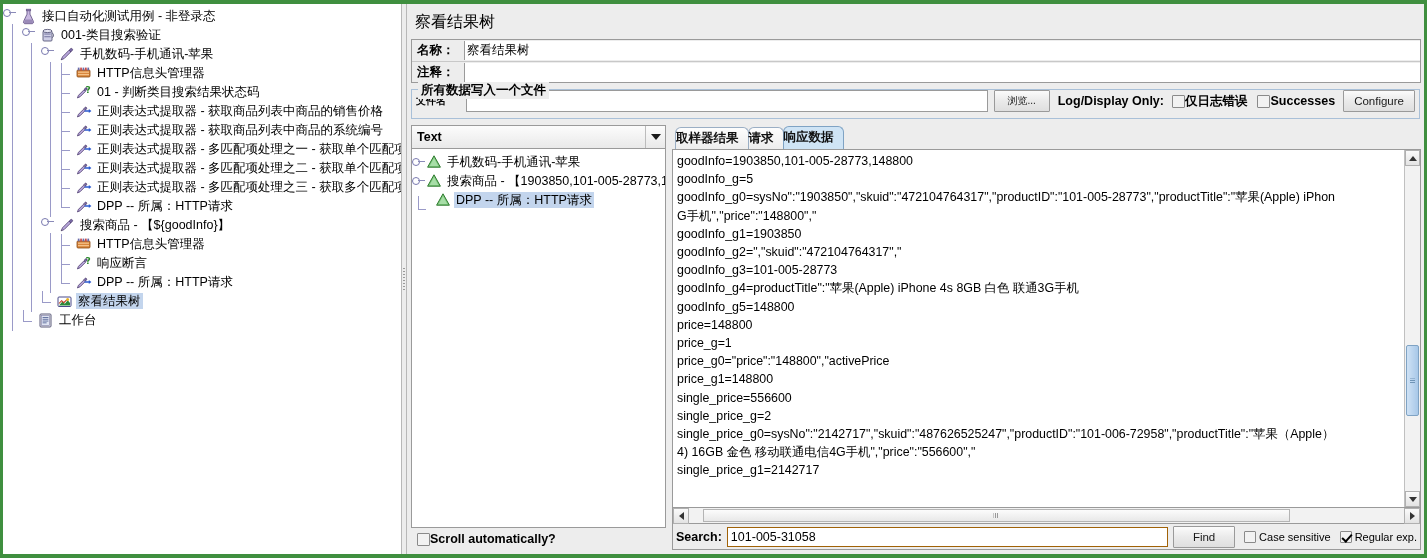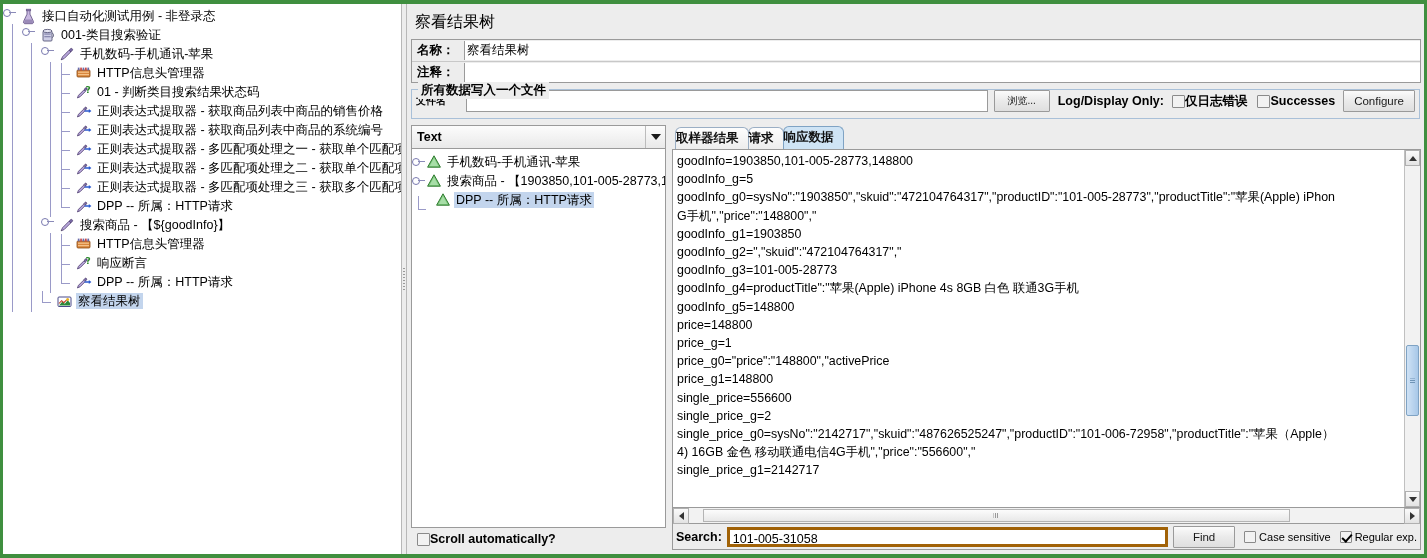--- a/index.html
+++ b/index.html
@@ -403,21 +403,21 @@
     background: #ededed;
     padding: 0 3px;
     gap: 5px;
     flex: none;
   }
   .search-lbl { font-size: 12.5px; font-weight: bold; flex: none; }
   .search-input {
     flex: 1;
     height: 20px;
     background: #fff;
-    border: 3px solid #a16207;
+    border: 1px solid #a16207;
     font-size: 12.5px;
     line-height: 18px;
     padding: 0 3px;
     color: #000;
     overflow: hidden;
     white-space: nowrap;
   }
   .cb-sm {
     display: inline-flex; align-items: center; gap: 3px;
     font-size: 11px; white-space: nowrap; font-weight: normal;
@@ -717,20 +717,36 @@
           </span>
           <span class="elbow last"></span>
           <span style="width:2px;flex:none;"></span>
           <span class="ticon"><svg class="ticon-svg" width="17" height="17" viewBox="0 0 17 17" xmlns="http://www.w3.org/2000/svg">
               <rect x="2" y="4" width="13" height="9.5" rx="1" fill="#ffffff" stroke="#4a4a8a" stroke-width="1"></rect>
               <path d="M3 12.6l3.4-4 2.4 2.2 3-3.6 2.2 2.7v2.7z" fill="#2a8a3a"></path>
               <circle cx="11.6" cy="6.4" r="1.5" fill="#e8b020"></circle>
               <path d="M3 10.5l2.6-2.8 2.2 2 2.6-2.6" fill="none" stroke="#c04020" stroke-width="1.1"></path>
             </svg></span>
           <span class="tlabel sel">察看结果树</span>
+        </div>
+        <div class="tnode">
+          <span style="width:19px;flex:none;position:relative;">
+            <span class="vline" style="left:9px;top:-3px;height:22px;"></span>
+          </span>
+          <span class="elbow last"></span>
+          <span style="width:2px;flex:none;"></span>
+          <span class="ticon"><svg class="ticon-svg" width="17" height="17" viewBox="0 0 17 17" xmlns="http://www.w3.org/2000/svg">
+              <rect x="3" y="2" width="11" height="13" rx="1" fill="#f2f2f2" stroke="#5a5a7a" stroke-width="1"></rect>
+              <rect x="4.6" y="3.6" width="7.8" height="9.8" fill="#dfe4f2" stroke="#8a8ab0" stroke-width="0.7"></rect>
+              <rect x="5.6" y="5" width="5.8" height="0.9" fill="#5a6a9a"></rect>
+              <rect x="5.6" y="6.8" width="5.8" height="0.9" fill="#5a6a9a"></rect>
+              <rect x="5.6" y="8.6" width="5.8" height="0.9" fill="#5a6a9a"></rect>
+              <rect x="5.6" y="10.4" width="4" height="0.9" fill="#5a6a9a"></rect>
+            </svg></span>
+          <span class="tlabel">工作台</span>
         </div>
       </div>
   </div>
 
   <div id="divider">
     <div class="grip"></div>
   </div>
 
   <div id="right-panel">
 

